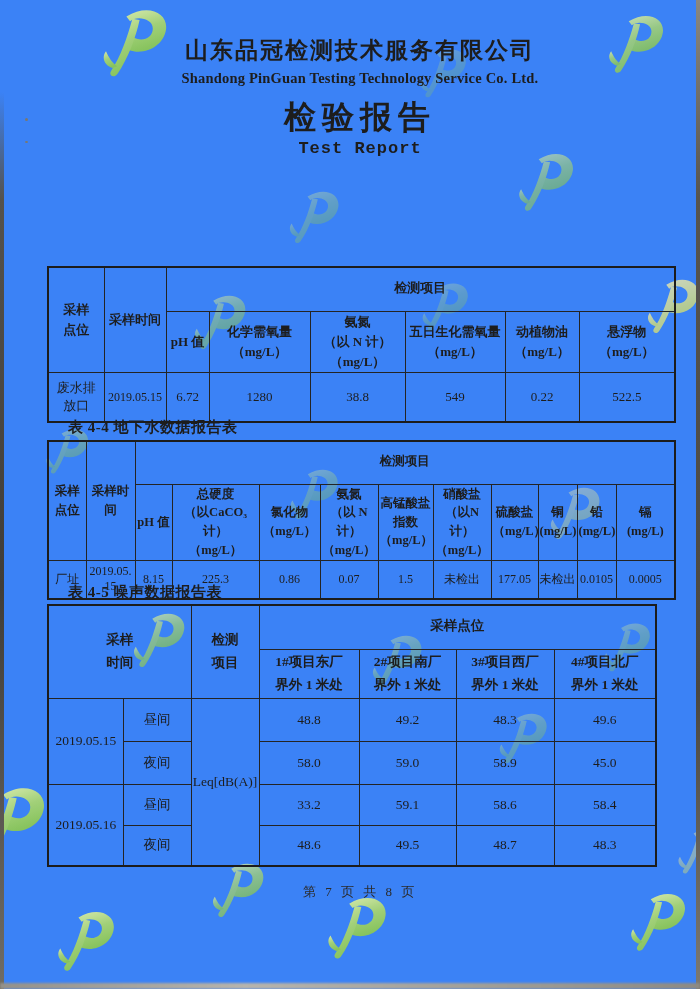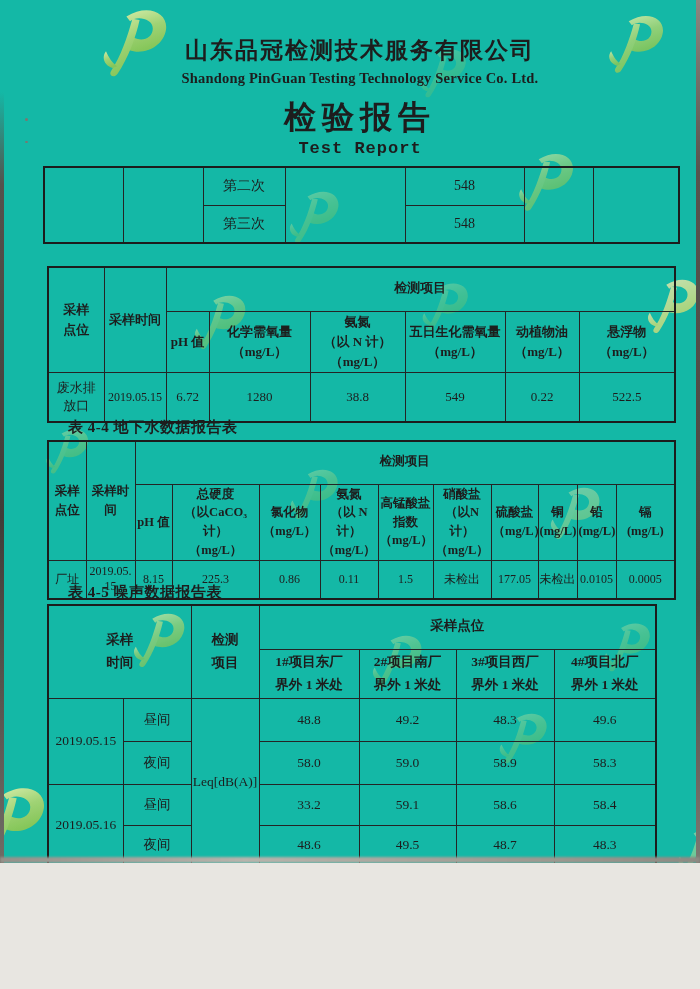--- a/index.html
+++ b/index.html
@@ -1,18 +1,18 @@
 <!DOCTYPE html>
 <html><head>
 <meta charset="utf-8">
 <style>
   html,body{margin:0;padding:0;background:#e8e6e1;}
   .page{
-    position:relative;width:700px;height:863px;margin:0 auto;
-    background:#14b8a6;overflow:hidden;
+    position:relative;width:700px;height:989px;margin:0 auto;
+    background:#3b82f6;overflow:hidden;
     font-family:"Liberation Serif","DejaVu Serif",serif;
     color:#1d1d1d;
   }
   
   .edge-left{position:absolute;left:0;top:92px;bottom:0;width:4px;
     background:linear-gradient(to bottom,rgba(90,88,82,0),#55524c 12%,#403d38 55%,#6f6c65);}
   .edge-right{position:absolute;right:0;top:0;bottom:0;width:4px;
     background:linear-gradient(to bottom,#8a8780,#57544e 20%,#4a4741 70%,#7c7972);}
   .edge-bottom{position:absolute;left:0;right:0;bottom:0;height:6px;
     background:linear-gradient(to right,#94918a,#b7b4ac 35%,#9b988f 80%,#8d8a83);filter:blur(1px);}
@@ -152,46 +152,20 @@
       <use href="#plogo-g" xlink:href="#plogo-g"></use>
     </svg>
 
   <div class="hdr">
     <div class="company-cn">山东品冠检测技术服务有限公司</div>
     <div class="company-en">Shandong PinGuan Testing Technology Service Co. Ltd.</div>
     <div class="title-cn">检验报告</div>
     <div class="title-en">Test Report</div>
   </div>
 
-  <table class="t-cont">
-    <colgroup>
-        <col style="width:79px">
-        <col style="width:80px">
-        <col style="width:82px">
-        <col style="width:120px">
-        <col style="width:119px">
-        <col style="width:69px">
-        <col style="width:86px">
-      </colgroup>
-    <tbody>
-        <tr>
-      <td rowspan="2"></td>
-      <td rowspan="2"></td>
-      <td>第二次</td>
-      <td rowspan="2"></td>
-      <td>548</td>
-      <td rowspan="2"></td>
-      <td rowspan="2"></td>
-    </tr>
-    <tr>
-      <td>第三次</td>
-      <td>548</td>
-    </tr>
-  </tbody>
-    </table>
 
   <table class="t43">
     <colgroup>
         <col style="width:56px">
         <col style="width:62px">
         <col style="width:43px">
         <col style="width:101px">
         <col style="width:95px">
         <col style="width:100px">
         <col style="width:74px">
@@ -281,21 +255,21 @@
       <th class="ml">镉
 (mg/L)</th>
     </tr>
     <tr class="rd">
       <td>厂址</td>
       <td class="ml">2019.05.
 15</td>
       <td>8.15</td>
       <td>225.3</td>
       <td>0.86</td>
-      <td>0.11</td>
+      <td>0.07</td>
       <td>1.5</td>
       <td>未检出</td>
       <td>177.05</td>
       <td>未检出</td>
       <td>0.0105</td>
       <td>0.0005</td>
     </tr>
   </tbody>
     </table>
 
@@ -335,21 +309,21 @@
       <td>48.8</td>
       <td>49.2</td>
       <td>48.3</td>
       <td>49.6</td>
     </tr>
     <tr class="rd2">
       <td>夜间</td>
       <td>58.0</td>
       <td>59.0</td>
       <td>58.9</td>
-      <td>58.3</td>
+      <td>45.0</td>
     </tr>
     <tr class="rd3">
       <td rowspan="2">2019.05.16</td>
       <td>昼间</td>
       <td>33.2</td>
       <td>59.1</td>
       <td>58.6</td>
       <td>58.4</td>
     </tr>
     <tr class="rd4">

